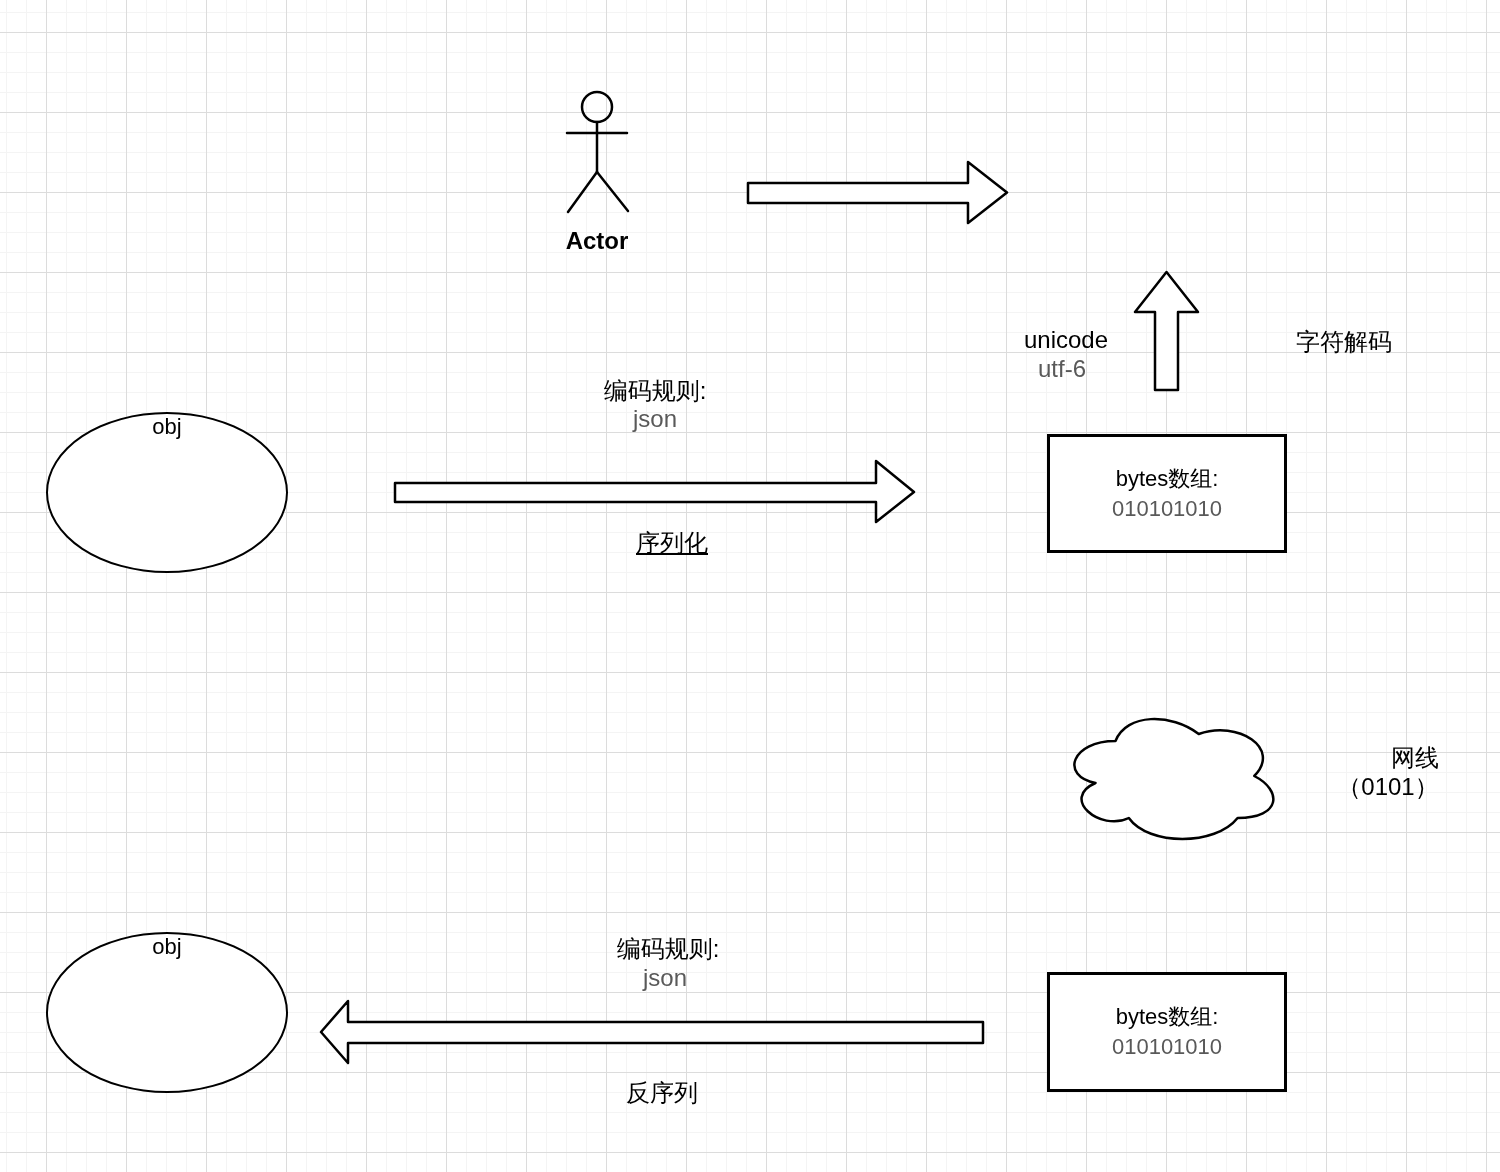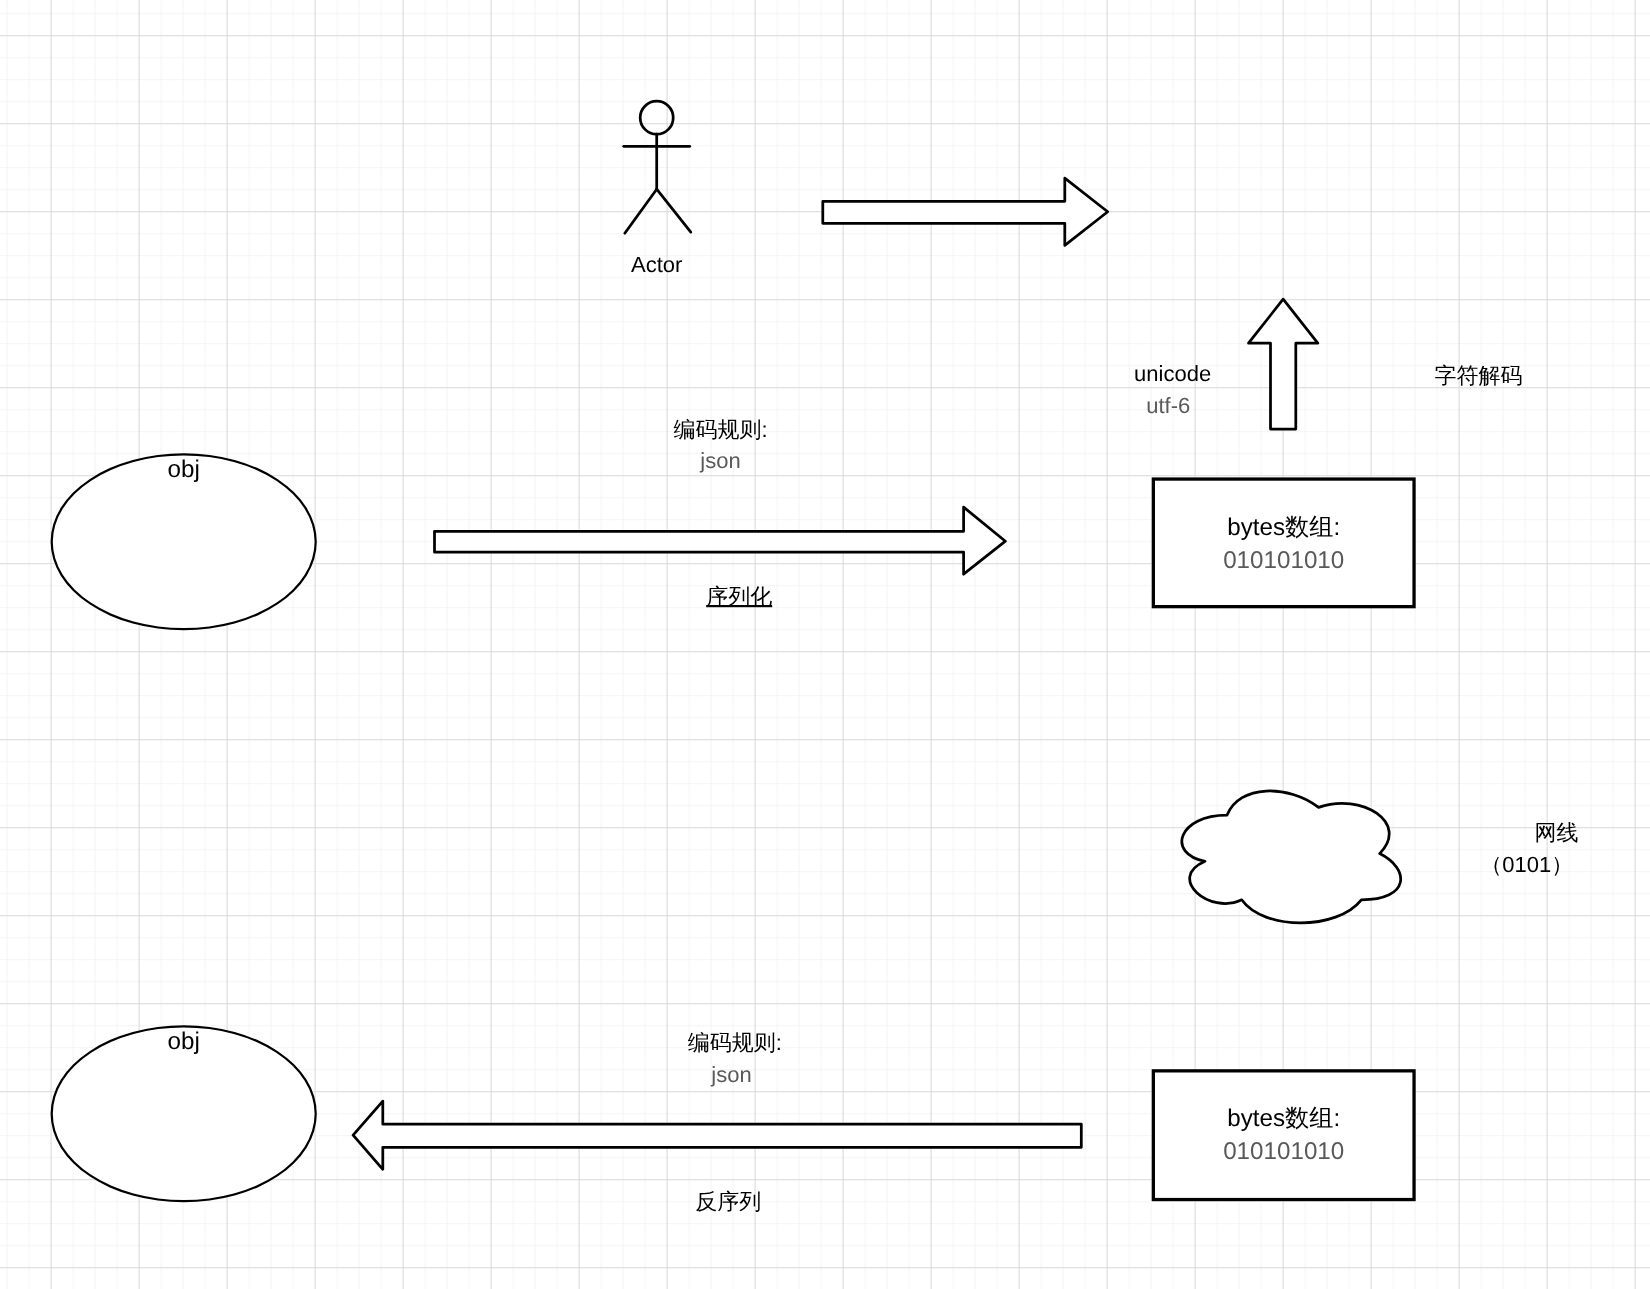--- a/index.html
+++ b/index.html
@@ -24,21 +24,21 @@
   .shapes {
     position: absolute;
     left: 0;
     top: 0;
     width: 1500px;
     height: 1172px;
   }
   .lbl {
     position: absolute;
     transform: translateX(-50%);
-    font-size: 20px;
+    font-size: 24px;
     line-height: 26px;
     color: #000000;
     white-space: nowrap;
     text-align: center;
   }
   .lbl.gray { color: #595959; }
   .box {
     position: absolute;
     box-sizing: border-box;
     border: 3px solid #000000;
@@ -91,21 +91,21 @@
 
     <path d="M 1115.5 741
          C 1071.1 741 1060 776 1095.5 783
          C 1060 798.4 1100 832 1128.8 818
          C 1148.8 846 1215.4 846 1237.6 818
          C 1282 818 1282 790 1254.25 776
          C 1282 748 1237.6 720 1198.75 734
          C 1171 713 1126.6 713 1115.5 741 Z" fill="#ffffff" stroke="#000000" stroke-width="2.5" stroke-linejoin="round"></path>
   </svg>
 
-  <div class="lbl" style="left:597px; top:228px; font-size:20px;">Actor</div>
+  <div class="lbl" style="left:597px; top:228px; font-size:24px;font-weight:bold;">Actor</div>
 
 
   <div class="lbl" style="left:1066px; top:327px;">unicode</div>
   <div class="lbl gray" style="left:1062px; top:356px;">utf-6</div>
   <div class="lbl" style="left:1312px; top:329px;margin-left:32px;">字符解码</div>
 
   <div class="box" style="left:1047px; top:434px; width:240px; height:119px;">
     <span>bytes数组:</span>
     <span class="value">010101010</span>
   </div>

